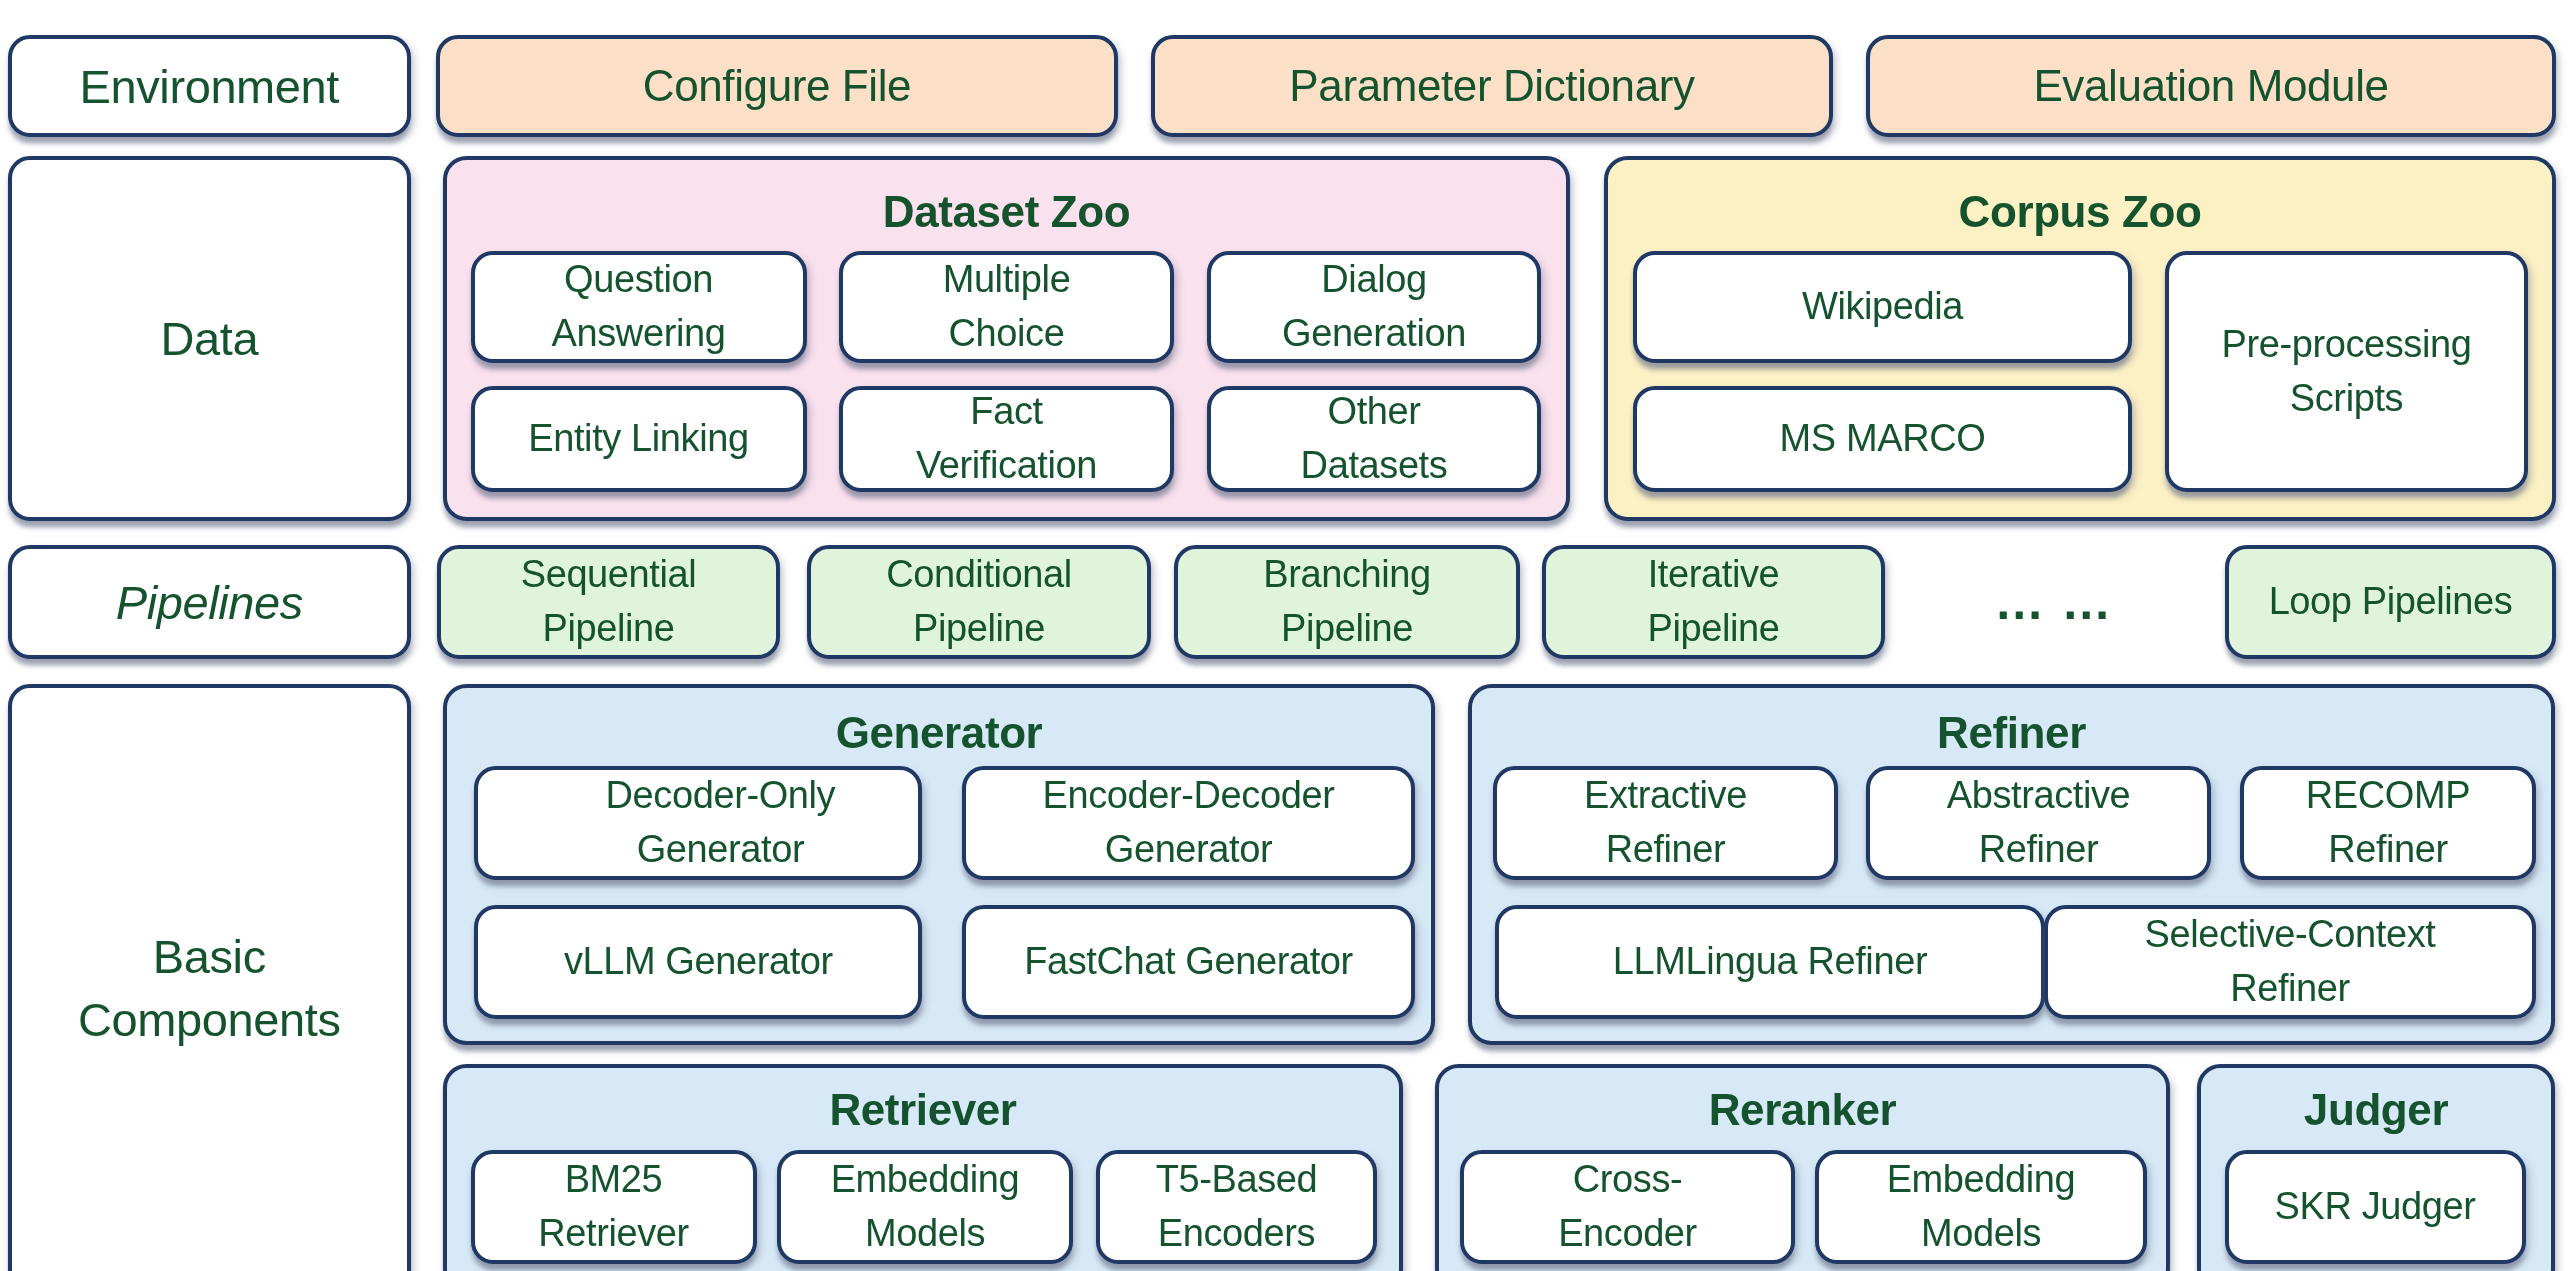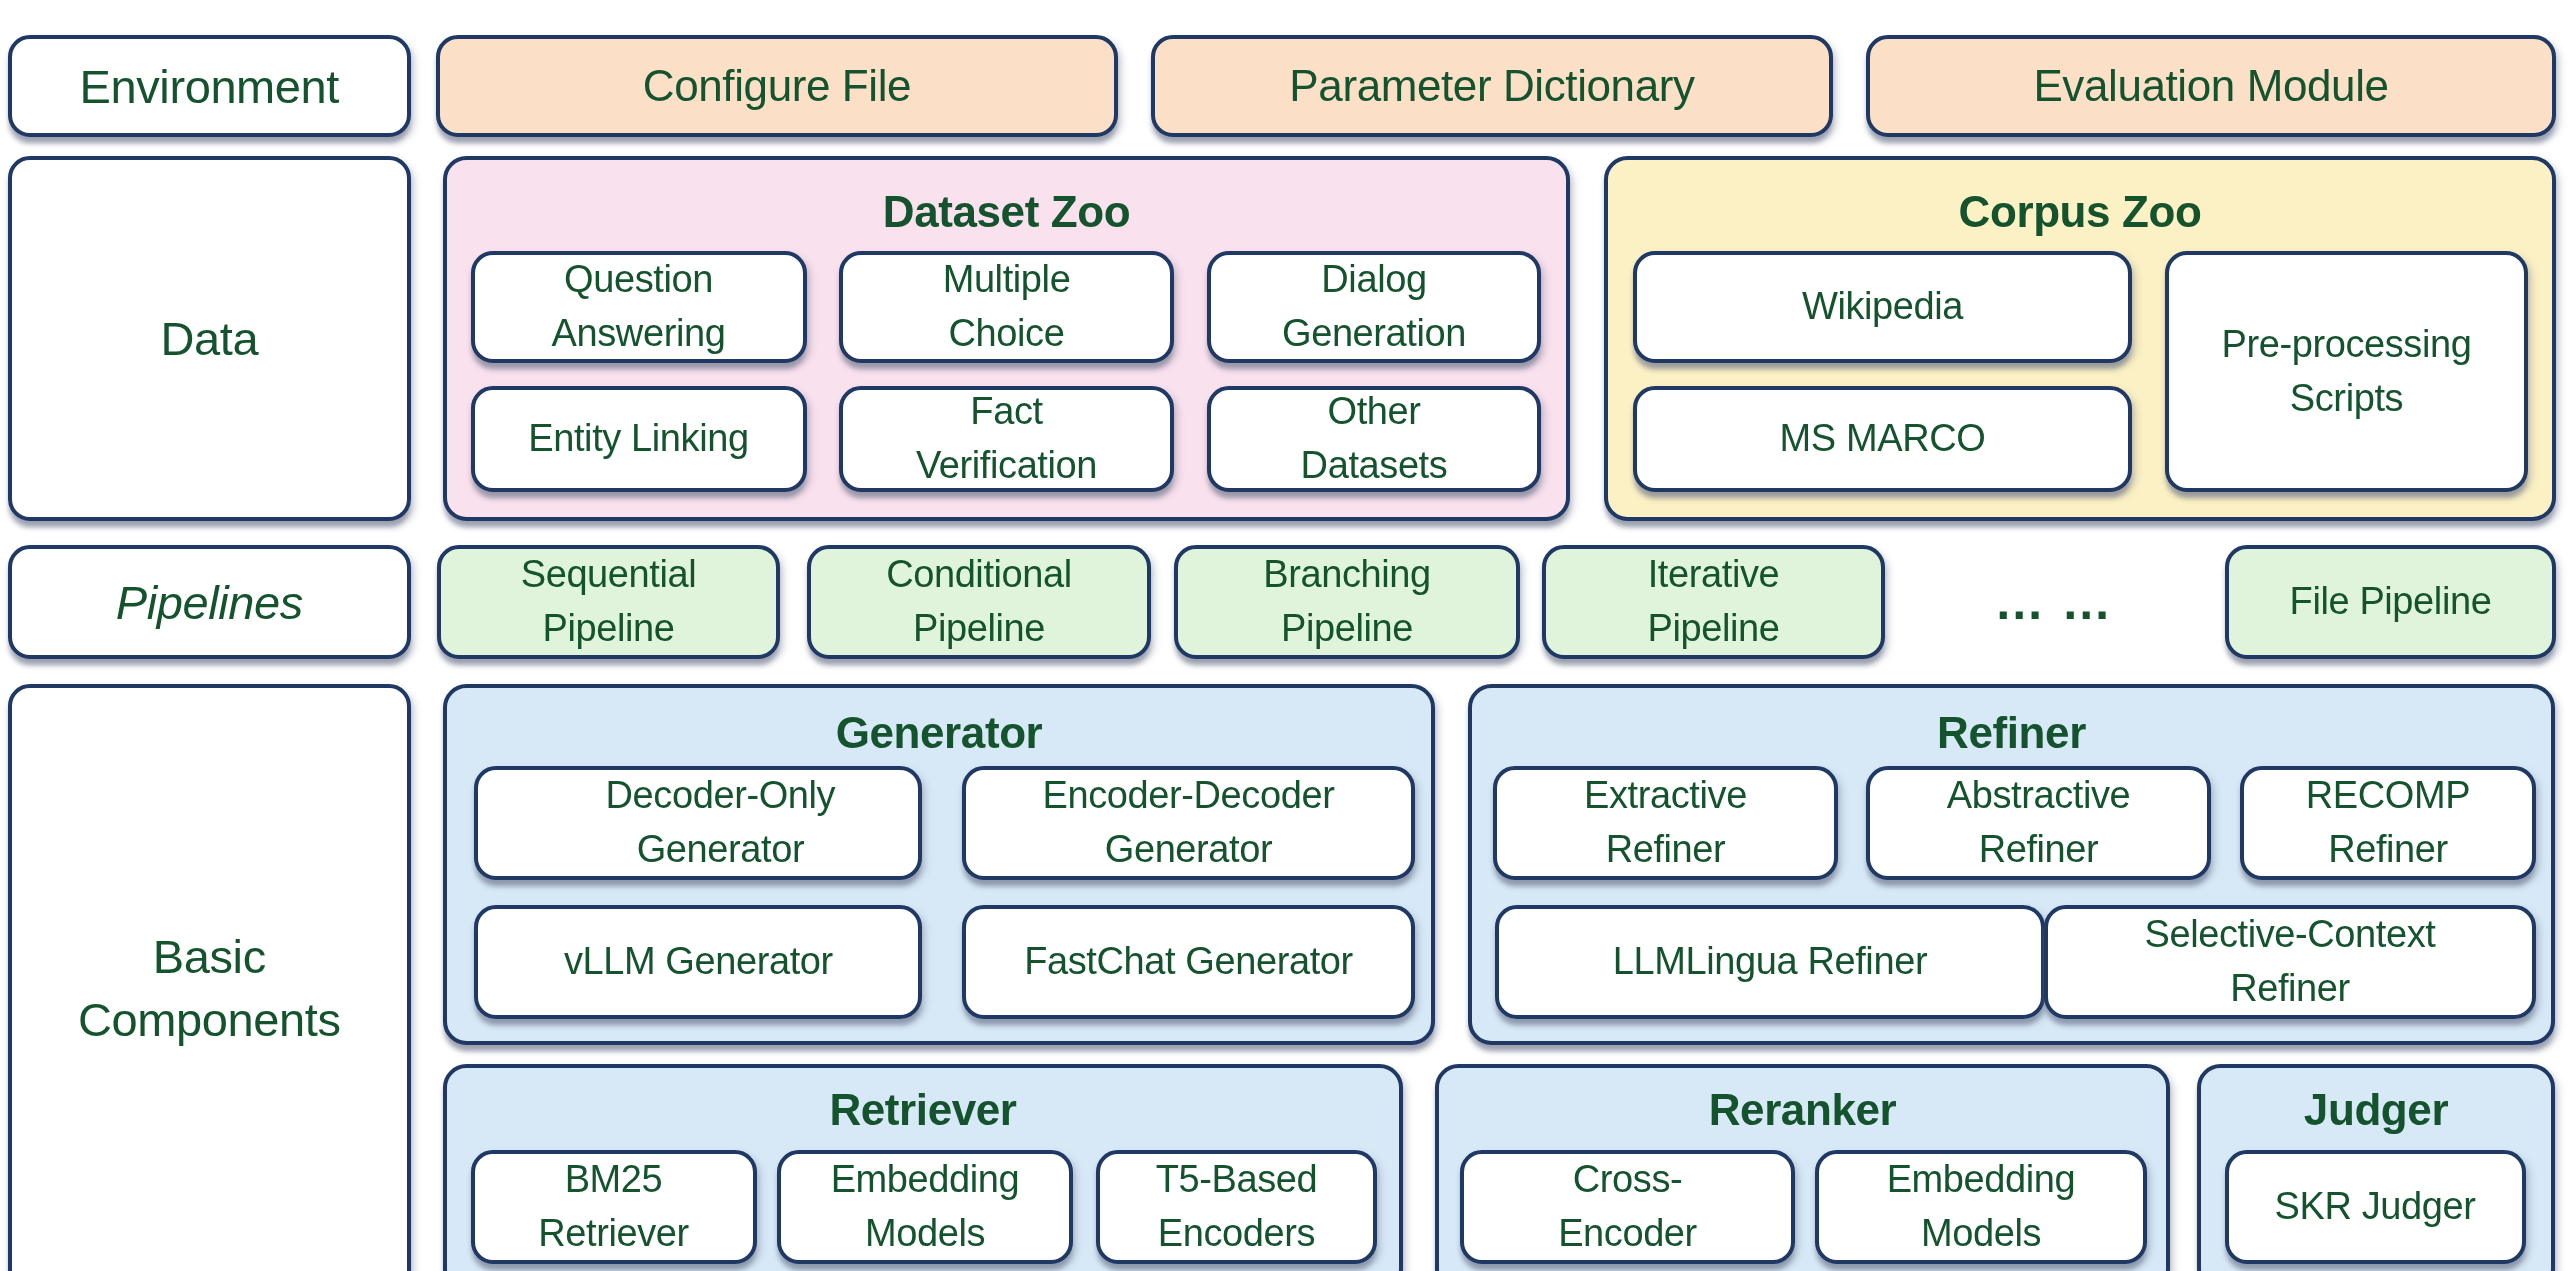--- a/index.html
+++ b/index.html
@@ -73,21 +73,21 @@
   <div class="bx white lab1" style="left:7.8px;top:513px;width:403px;height:114px;font-style:italic;">Pipelines</div>
   <div class="bx green cell" style="left:437px;top:513px;width:343px;height:114px;">Sequential
 Pipeline</div>
   <div class="bx green cell" style="left:807px;top:513px;width:344px;height:114px;">Conditional
 Pipeline</div>
   <div class="bx green cell" style="left:1174px;top:513px;width:346px;height:114px;">Branching
 Pipeline</div>
   <div class="bx green cell" style="left:1542px;top:513px;width:343px;height:114px;">Iterative
 Pipeline</div>
   <div class="dots" style="left:1936px;top:513px;width:235px;height:114px;">… …</div>
-  <div class="bx green cell" style="left:2225px;top:513px;width:331px;height:114px;">File Pipeline</div>
+  <div class="bx green cell" style="left:2225px;top:513px;width:331px;height:114px;">Loop Pipelines</div>
 
   <div class="bx white lab2" style="left:7.8px;top:652px;width:403px;height:608px;">Basic
 Components</div>
 
   <div class="bx bluec cont" style="left:443px;top:652px;width:992px;height:361px;">
     <div class="ctitle" style="top:20.4px;">Generator</div>
     <div class="bx white cell" style="left:27.4px;top:78px;width:448px;height:114px;padding-left:44px;">Decoder-Only
 Generator</div>
     <div class="bx white cell" style="left:515px;top:78px;width:453px;height:114px;">Encoder-Decoder
 Generator</div>

